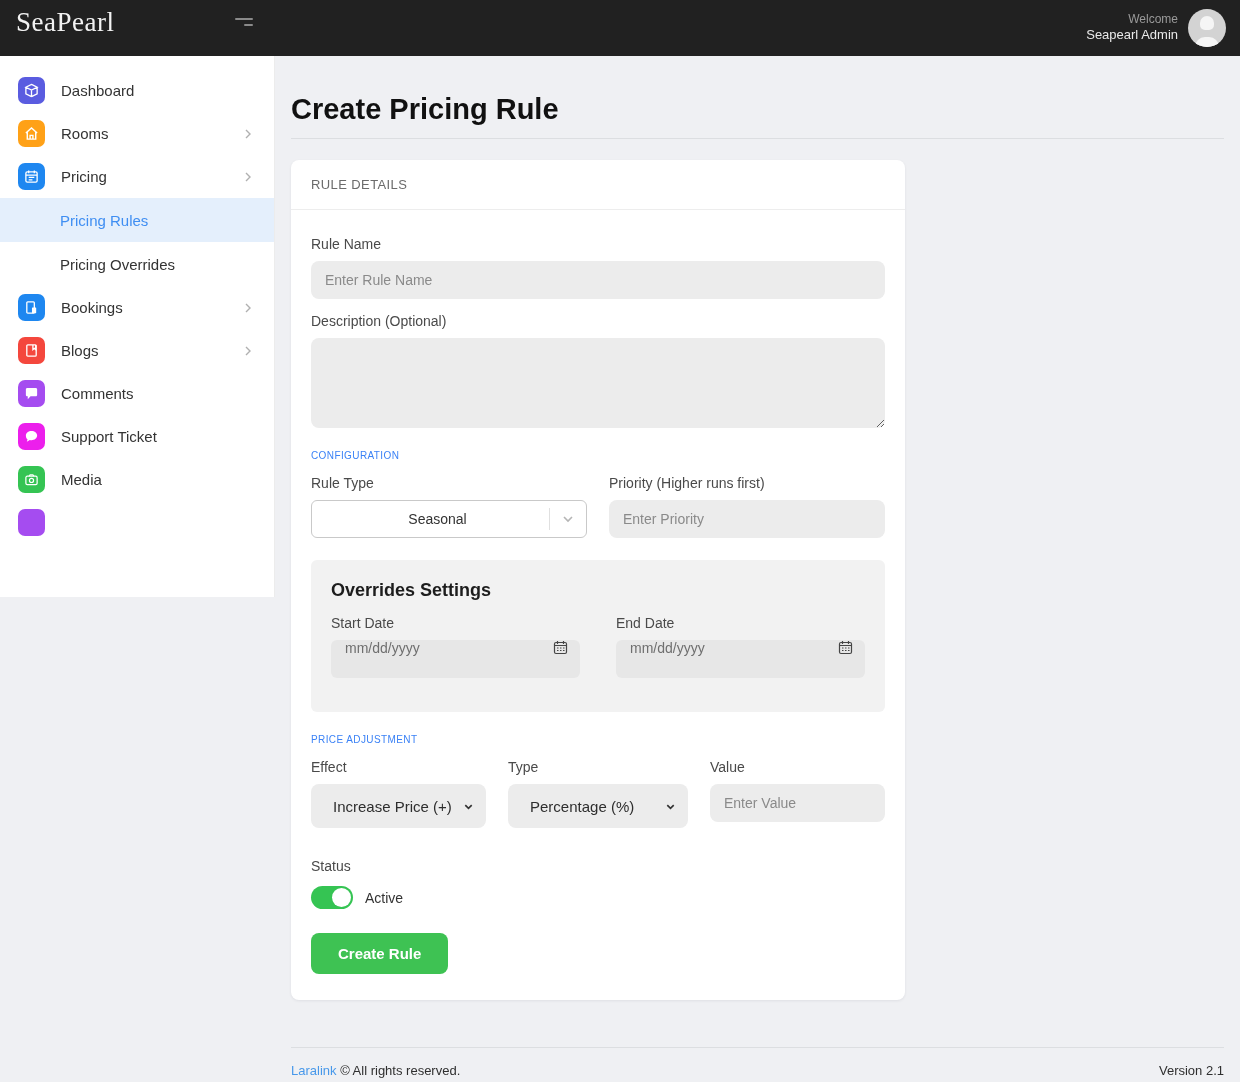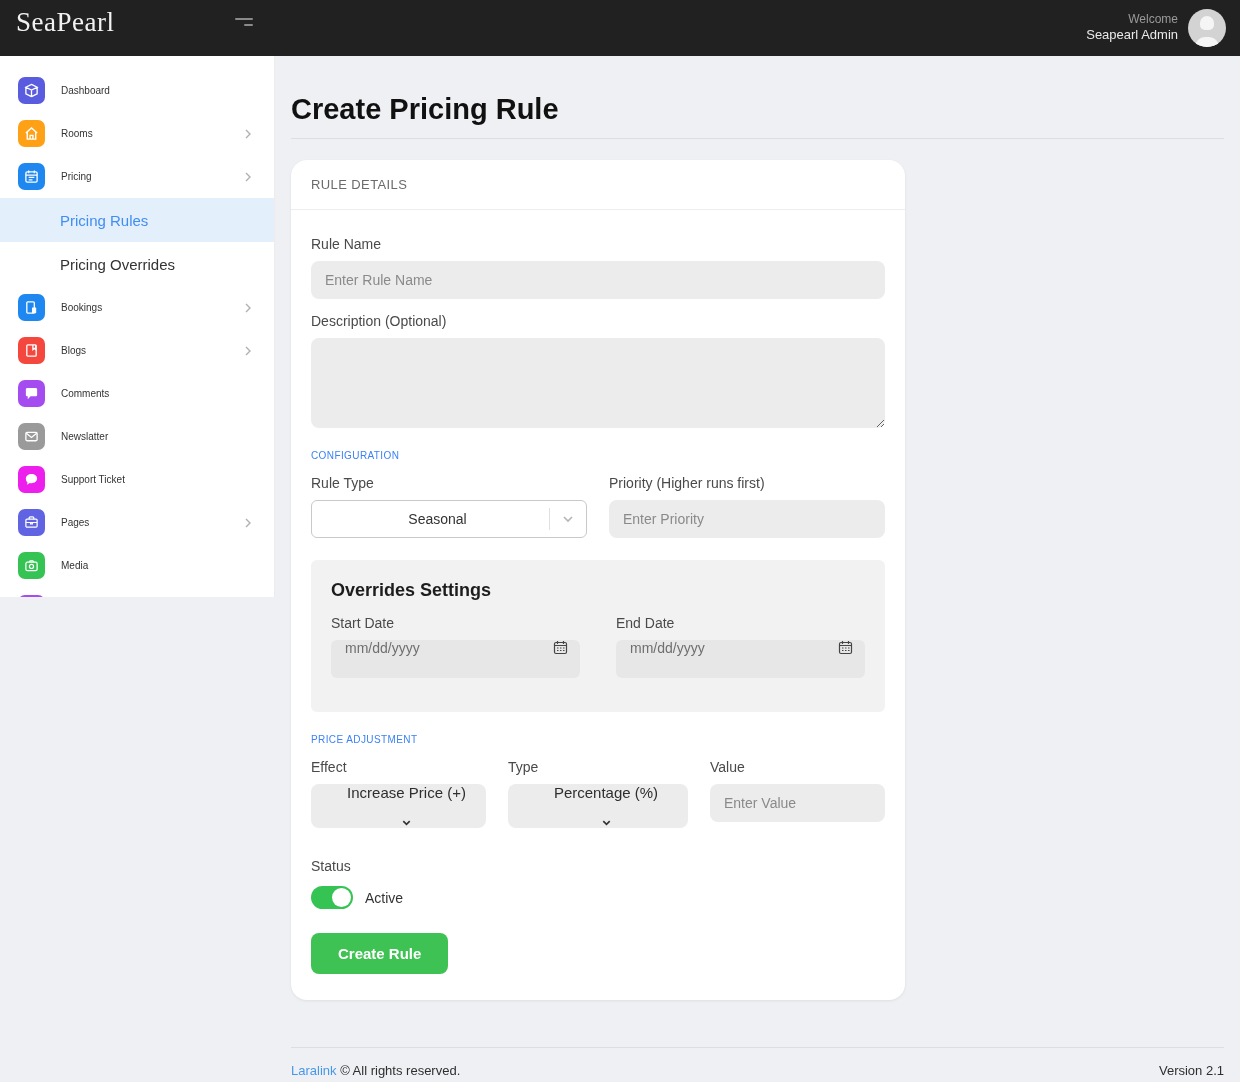--- a/index.html
+++ b/index.html
@@ -51,21 +51,21 @@
   }
   .nav-item {
     height:43px; display:flex; align-items:center; padding:0 20px 0 18px;
     cursor:pointer; user-select:none;
   }
   .nav-icon {
     width:27px; height:27px; border-radius:7px; display:flex;
     align-items:center; justify-content:center; flex:0 0 auto;
   }
   .nav-icon svg { width:15px; height:15px; }
-  .nav-label { margin-left:16px; font-size:10px; color:#333; flex:1; }
+  .nav-label { margin-left:16px; font-size:15px; color:#333; flex:1; }
   .nav-chevron { color:#b0b0b0; display:flex; }
   .subnav-item {
     height:44px; display:flex; align-items:center; padding-left:60px;
     font-size:15px; color:#333; cursor:pointer;
   }
   .subnav-item.active { background:#e4effc; color:#3f8ef2; }
 
   .ic-indigo { background:#5a5ce0; }
   .ic-orange { background:#ffa117; }
   .ic-blue   { background:#1e87f0; }
@@ -75,21 +75,21 @@
   .ic-magenta{ background:#ec1fec; }
   .ic-periwinkle { background:#6064e3; }
   .ic-green  { background:#35c453; }
 
   
   .main { position:absolute; top:52px; left:275px; width:965px; height:1026px; padding:0 16px; }
   .page-title { margin-top:41px; font-size:29px; font-weight:bold; color:#111; }
   .title-divider { margin-top:12px; border-top:1px solid #dcdee1; }
 
   .card {
-    margin-top:21px; width:614px; background:#ffffff; border-radius:16px;
+    margin-top:21px; width:614px; background:#ffffff; border-radius:8px;
     box-shadow:0 1px 3px rgba(20,20,40,0.07); overflow:hidden;
   }
   .card-header {
     padding:17px 20px; font-size:13px; color:#6b6b6b; letter-spacing:0.4px;
     border-bottom:1px solid #ededed;
   }
   .card-body { padding:12px 20px 26px 20px; }
 
   .field-label { font-size:14px; color:#4a4a4a; margin:14px 0 9px; }
   .gray-input {
@@ -122,21 +122,21 @@
     height:38px; background:#e7e7e7; border-radius:6px; display:flex;
     padding:0 12px 0 14px; cursor:text;
   }
   .date-placeholder { flex:1; font-size:14px; color:#6f6f6f; }
   .cal-icon { display:flex; color:#454545; cursor:pointer; }
 
   .row-3 { display:flex; gap:22px; }
   .col-effect { width:175px; } .col-type { width:180px; } .col-value { flex:1; }
   .gray-select {
     height:44px; background:#ececec; border-radius:8px; display:flex;
-    align-items:center; padding:0 12px 0 28px; cursor:pointer;flex-direction:column;
+    align-items:center; padding:0 12px 0 22px; cursor:pointer;
   }
   .gray-select .sel-value { flex:1; font-size:15px; color:#2e2e2e; }
   .sel-caret { color:#333; display:flex; }
 
   .status-row { display:flex; align-items:center; gap:12px; margin-top:12px; }
   .toggle {
     width:42px; height:23px; background:#35c453; border-radius:12px;
     position:relative; cursor:pointer; flex:0 0 auto;
   }
   .toggle .knob {
@@ -262,53 +262,30 @@
 
   <div class="nav-item">
     <div class="nav-icon ic-purple">
       <svg viewBox="0 0 16 16">
           <path fill="#fff" d="M2 3.5C2 2.7 2.7 2 3.5 2h9c.8 0 1.5.7 1.5 1.5v6c0 .8-.7 1.5-1.5 1.5H7l-3 3v-3H3.5C2.7 11 2 10.3 2 9.5z"></path>
         </svg>
     </div>
     <span class="nav-label">Comments</span>
   </div>
 
-  <div class="nav-item">
-    <div class="nav-icon ic-gray">
-      <svg viewBox="0 0 16 16" fill="none" stroke="#fff" stroke-width="1.4">
-          <rect x="2" y="3.5" width="12" height="9" rx="1.2"></rect>
-          <path d="M2.5 4.5 8 9l5.5-4.5"></path>
-        </svg>
-    </div>
-    <span class="nav-label">Newslatter</span>
-  </div>
 
   <div class="nav-item">
     <div class="nav-icon ic-magenta">
       <svg viewBox="0 0 16 16">
           <path fill="#fff" d="M8 2c3.3 0 6 2.2 6 5s-2.7 5-6 5c-.6 0-1.2-.1-1.8-.2L3 13.5l.8-2.3C2.7 10.3 2 9.2 2 7c0-2.8 2.7-5 6-5z"></path>
         </svg>
     </div>
     <span class="nav-label">Support Ticket</span>
   </div>
 
-  <div class="nav-item">
-    <div class="nav-icon ic-periwinkle">
-      <svg viewBox="0 0 16 16" fill="none" stroke="#fff" stroke-width="1.3">
-          <rect x="2" y="4.5" width="12" height="8.5" rx="1.2"></rect>
-          <path d="M5.5 4.5V3.2C5.5 2.5 6 2 6.7 2h2.6c.7 0 1.2.5 1.2 1.2v1.3M2 8h12M7 8v1.5h2V8"></path>
-        </svg>
-    </div>
-    <span class="nav-label">Pages</span>
-    <span class="nav-chevron">
-      <svg width="12" height="12" viewBox="0 0 12 12" fill="none" stroke="#b0b0b0" stroke-width="1.4">
-          <path d="M4 2l4 4-4 4"></path>
-        </svg>
-    </span>
-  </div>
 
   <div class="nav-item">
     <div class="nav-icon ic-green">
       <svg viewBox="0 0 16 16" fill="none" stroke="#fff" stroke-width="1.3">
           <rect x="2" y="4.5" width="12" height="9" rx="1.5"></rect>
           <path d="M5.5 4.5 6.5 3h3l1 1.5"></path>
           <circle cx="8" cy="9" r="2.2"></circle>
         </svg>
     </div>
     <span class="nav-label">Media</span>

